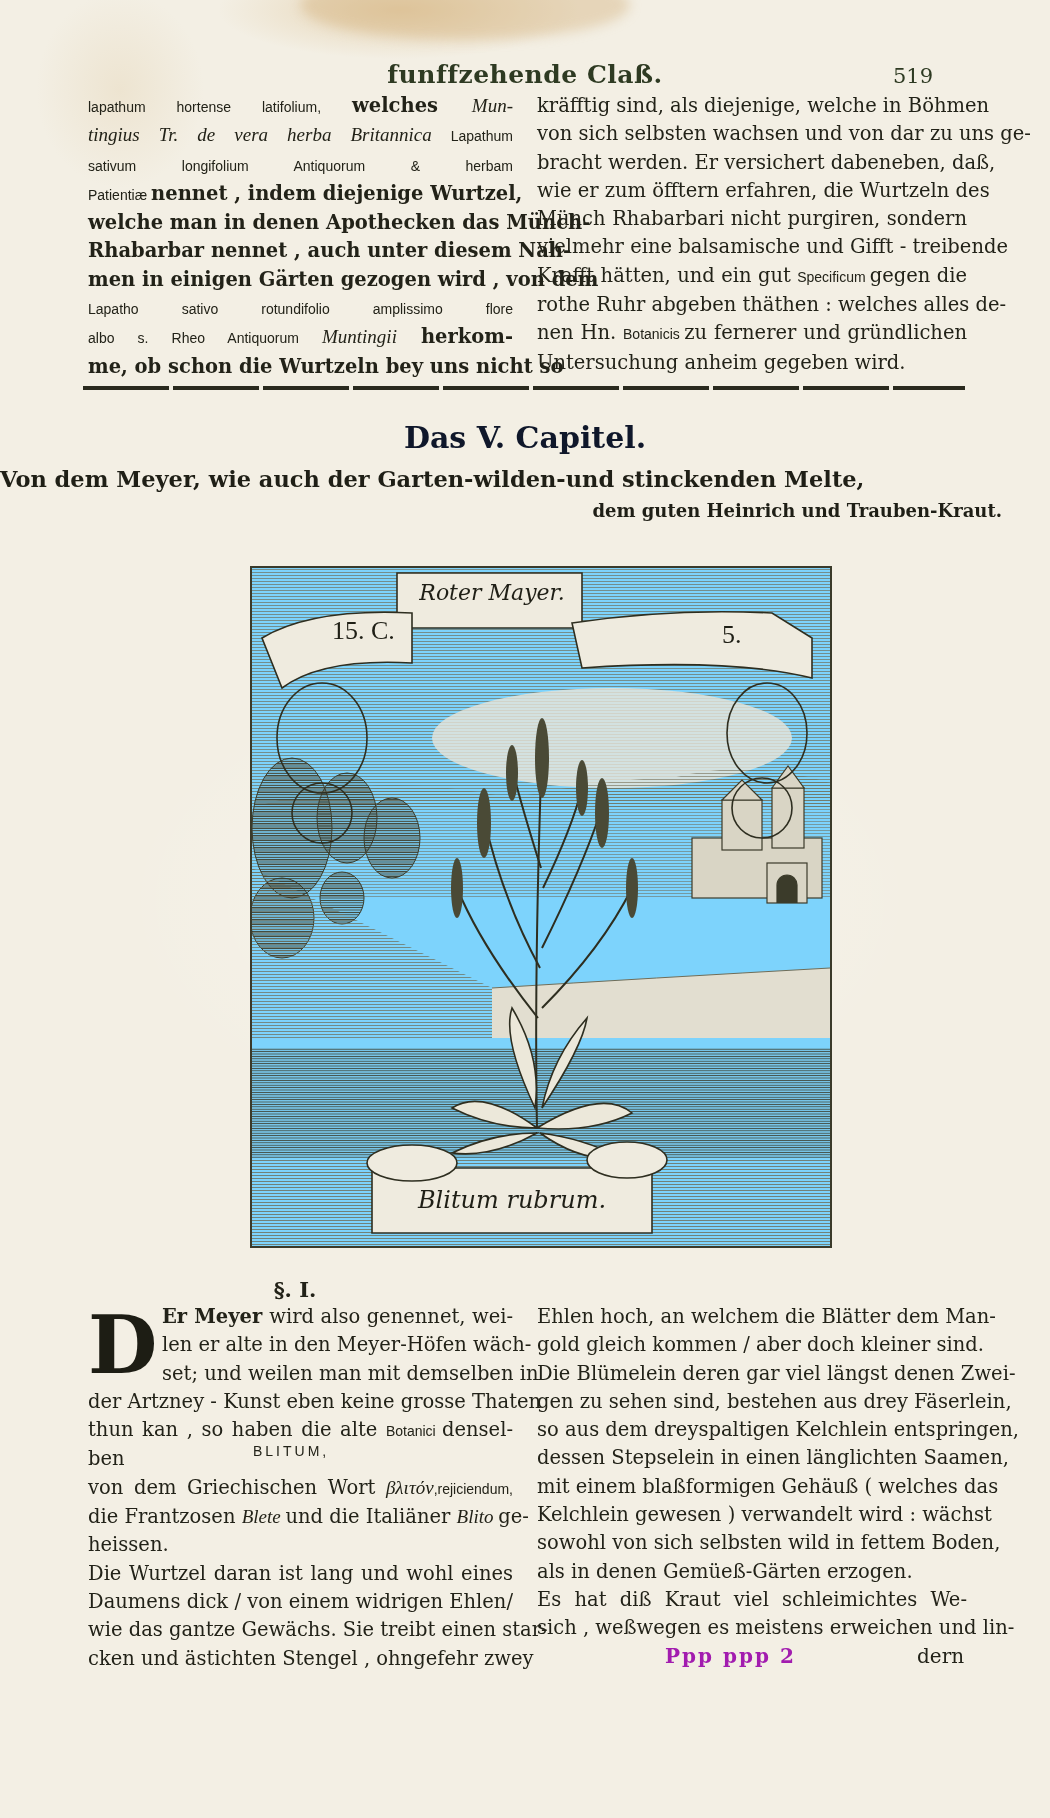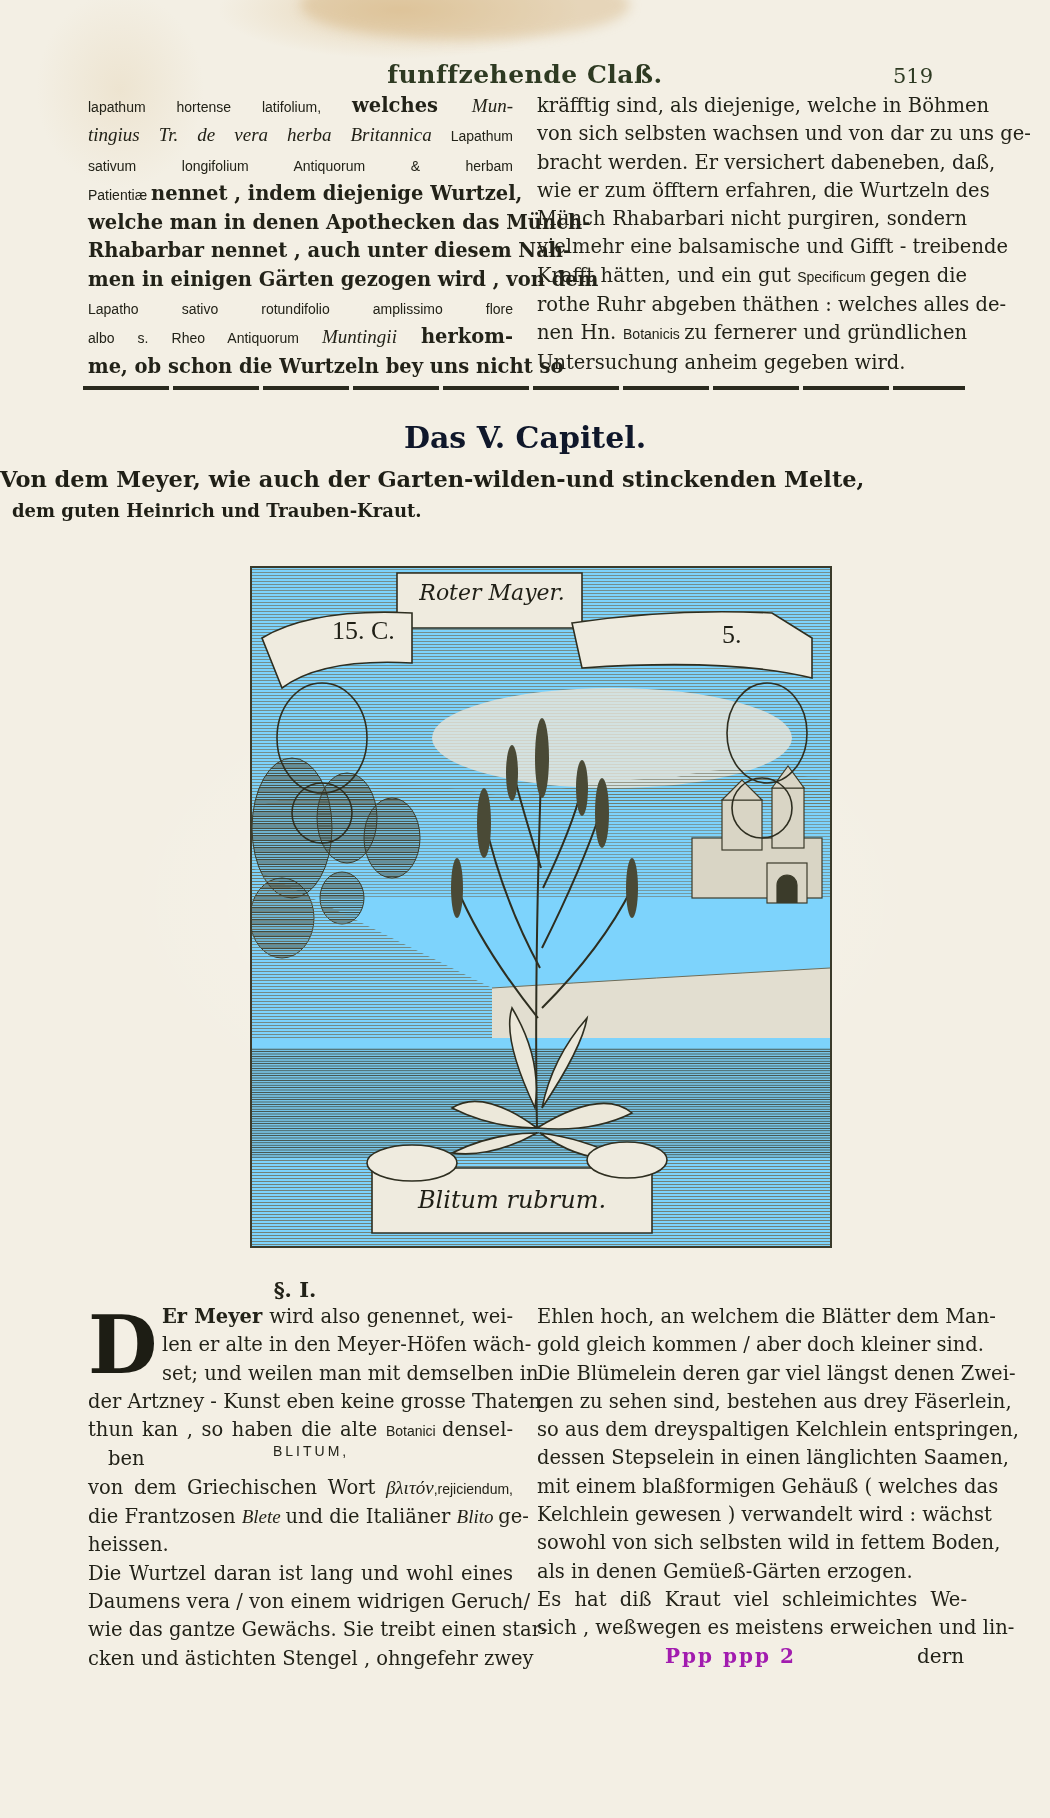--- a/index.html
+++ b/index.html
@@ -45,21 +45,21 @@
     
     .chapter-title {
       left: 0; width: 1050px; top: 420px; text-align: center;
       font-weight: bold; font-size: 30px; color: #0f172a;
     }
     .chapter-sub {
       left: 0; width: 1050px; top: 466px; 
       font-weight: bold; font-size: 22.5px; color: #1f1f16;
     }
     .chapter-sub2 {
-      left: 12px; width: 984px; top: 500px; text-align: left;
+      left: 18px; width: 984px; top: 500px; text-align: right;
       font-weight: bold; font-size: 18px; color: #1f1f16;
     }
     
     .plate {
       left: 250px; top: 566px; width: 582px; height: 682px;
       border: 2px solid #3a3a2a; box-sizing: border-box; overflow: hidden;
       background: #7dd3fc;
     }
     .plate svg { display: block; }
     .section-mark {
@@ -213,26 +213,26 @@
 <div class="abs section-mark" style="left:0;width:590px;top:1277px;">§. I.</div>
 
 <div class="abs drop-cap">D</div>
 
 <div class="abs col col-bot-left">
     <span class="line indent-cap"><span class="bold">Er Meyer </span><span>wird also genennet, wei-</span></span>
     <span class="line indent-cap"><span>len er alte in den Meyer-Höfen wäch-</span></span>
     <span class="line indent-cap"><span>set; und weilen man mit demselben in</span></span>
     <span class="line"><span>der Artzney - Kunst eben keine grosse Thaten</span></span>
     <span class="line"><span>thun kan ,  so haben die alte </span><span class="latin">Botanici </span><span>densel-</span></span>
-    <span class="line" style="text-align-last: left; position: relative; margin-left: 20px;"><span>ben</span><span class="latin" style="position: absolute; left: 165px; top: -8px; letter-spacing: 3px;">BLITUM,</span></span>
+    <span class="line" style="text-align-last: left; position: relative;"><span>ben</span><span class="latin" style="position: absolute; left: 165px; top: -8px; letter-spacing: 3px;">BLITUM,</span></span>
     <span class="line"><span>von dem Griechischen Wort </span><span class="ital">βλιτόν</span><span class="latin">,rejiciendum,</span></span>
     <span class="line"><span>die Frantzosen </span><span class="ital">Blete </span><span>und die Italiäner </span><span class="ital">Blito </span><span>ge-</span></span>
     <span class="line last"><span>heissen.</span></span>
     <span class="line"><span>      Die Wurtzel daran ist lang und wohl eines</span></span>
-    <span class="line"><span>Daumens vera /  von einem widrigen Geruch/</span></span>
+    <span class="line"><span>Daumens dick /  von einem widrigen Ehlen/</span></span>
     <span class="line"><span>wie das gantze Gewächs.   Sie treibt einen star-</span></span>
     <span class="line"><span>cken und ästichten Stengel ,  ohngefehr zwey</span></span>
   </div>
 <div class="abs col col-bot-right">
     <span class="line"><span>Ehlen hoch, an welchem die Blätter dem Man-</span></span>
     <span class="line"><span>gold gleich kommen /  aber doch kleiner sind.</span></span>
     <span class="line"><span>Die Blümelein deren gar viel längst denen Zwei-</span></span>
     <span class="line"><span>gen zu sehen sind, bestehen aus drey Fäserlein,</span></span>
     <span class="line"><span>so aus dem dreyspaltigen Kelchlein entspringen,</span></span>
     <span class="line"><span>dessen Stepselein in einen länglichten Saamen,</span></span>

